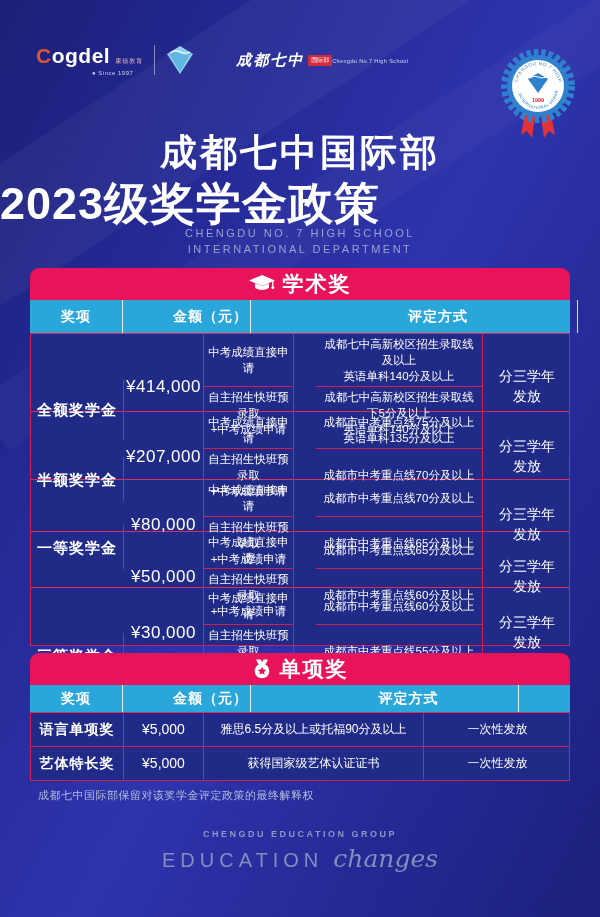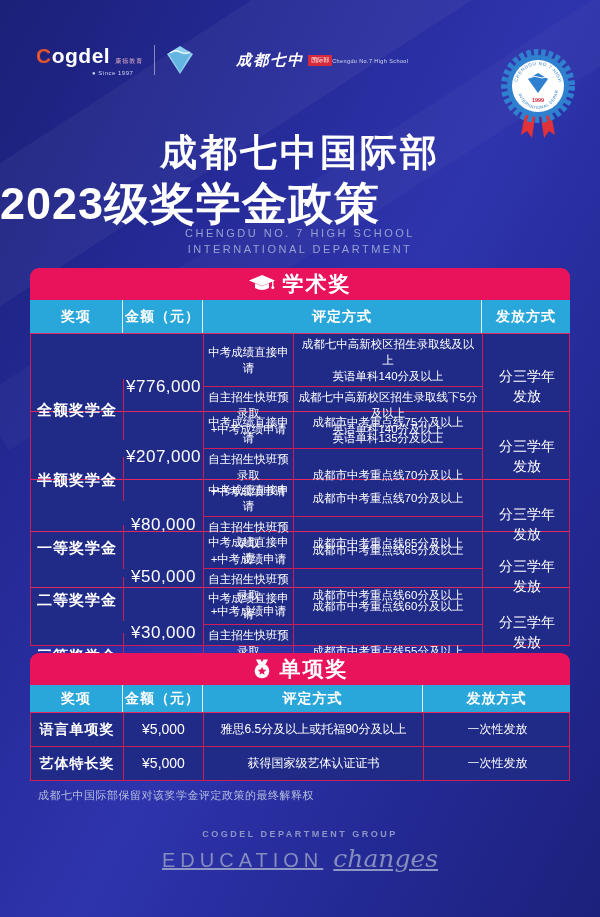--- a/index.html
+++ b/index.html
@@ -45,21 +45,21 @@
            font-size:11px; line-height:16px; letter-spacing:2.5px; color:#97a1d2; }
 
   
   .tbl{ position:absolute; left:30px; width:540px; }
   .banner{
     height:32px; background:var(--accent,#e8135a);
     border-radius:9px 9px 0 0;
     display:flex; align-items:center; justify-content:center; gap:8px;
     font-size:21px; font-weight:800; letter-spacing:2px;
   }
-  .thead{ background:var(--table-header-blue,#29a7db); display:grid; }
+  .thead{ background:var(--table-header-blue,#29a7db); display:grid;gap:48px; }
   .thead .hcell{
     display:flex; align-items:center; justify-content:center;
     font-size:14px; font-weight:700; letter-spacing:1px;
     border-right:1px solid rgba(255,255,255,.85);
   }
   .thead .hcell:last-child{ border-right:none; }
   .tbody{
     background:var(--cell-navy,#202b88);
     border:1px solid var(--line-red,#cf1d55);
     border-top:none;
@@ -71,21 +71,21 @@
   .thead1{ height:33px; grid-template-columns:93px 80px 279px 88px; }
   .arow{ display:grid; grid-template-columns:93px 80px 90px 189px 88px;
          grid-template-rows:1fr 1fr; border-top:1.5px solid #e22960; }
   .arow:first-child{ border-top:1px solid #e22960; }
   .h0{ height:78px; } .h1{ height:68px; } .h2{ height:52px; } .h3{ height:56px; } .h4{ height:58px; }
   .award { grid-area:1/1/3/2; font-size:15px; font-weight:700; letter-spacing:1px;
            border-right:1px solid var(--line-red,#cf1d55);margin-top:45px; }
   .amount{ grid-area:1/2/3/3; font-size:17px; letter-spacing:.5px;
            border-right:1px solid var(--line-red,#cf1d55); }
   .way{ font-size:11.5px; border-right:1px solid var(--line-red,#cf1d55); }
-  .crit{ font-size:11.5px; border-right:1px solid var(--line-red,#cf1d55); }
+  .crit{ font-size:11.5px; border-right:1px solid var(--line-red,#cf1d55);margin-left:22px; }
   .w1{ grid-area:1/3/2/4; border-bottom:1px solid var(--line-red,#cf1d55); }
   .c1{ grid-area:1/4/2/5; border-bottom:1px solid var(--line-red,#cf1d55); }
   .w2{ grid-area:2/3/3/4; } .c2{ grid-area:2/4/3/5; }
   .payout{ grid-area:1/5/3/6; font-size:14px; }
 
   
   .thead2{ height:27px; grid-template-columns:93px 80px 220px 147px; }
   .srow{ display:grid; grid-template-columns:93px 80px 220px 147px; height:34px;
          border-top:1px solid var(--line-red,#cf1d55); }
   .srow:first-child{ border-top:1px solid #e22960; }
@@ -94,21 +94,21 @@
   .srow .sa{ font-size:14px; font-weight:700; letter-spacing:1px; }
   .srow .sm{ font-size:14px; }
 
   .tbl-academic{ top:268px; }
   .tbl-single{ top:653px; }
 
   .note{ position:absolute; left:38px; top:788px; font-size:11px; color:#b6bedf; letter-spacing:.5px; }
 
   .brandfoot{ position:absolute; top:829px; width:100%; text-align:center; color:#8d96c4; }
   .bf-group{ font-size:9px; letter-spacing:2.5px; font-weight:700; }
-  .bf-line{ margin-top:5px; display:flex; align-items:baseline; justify-content:center; gap:10px;text-decoration:underline; }
+  .bf-line{ margin-top:5px; display:flex; align-items:baseline; justify-content:center; gap:10px; }
   .bf-edu{ font-size:20px; letter-spacing:5px; color:#848dbd; }
   .bf-changes{ font-family:"DejaVu Serif","Liberation Serif",serif; font-style:italic;
                font-size:25px; color:#848dbd; }
 </style>
 </head>
 <body>
 
 <div class="poster">
   <div class="streak s1"></div>
   <div class="streak s2"></div>
@@ -177,21 +177,21 @@
     <div class="thead thead1">
       <div class="hcell">奖项</div>
       <div class="hcell">金额（元）</div>
       <div class="hcell">评定方式</div>
       <div class="hcell">发放方式</div>
     </div>
     <div class="tbody">
 
       <div class="arow h0">
         <div class="cell award">全额奖学金</div>
-        <div class="cell amount">¥776,000</div>
+        <div class="cell amount">¥414,000</div>
         <div class="cell way w1">中考成绩直接申请</div>
         <div class="cell crit c1">成都七中高新校区招生录取线及以上
 英语单科140分及以上</div>
         <div class="cell way w2">自主招生快班预录取
 +中考成绩申请</div>
         <div class="cell crit c2">成都七中高新校区招生录取线下5分及以上
 英语单科140分及以上</div>
         <div class="cell payout">分三学年
 发放</div>
       </div>
@@ -215,21 +215,20 @@
         <div class="cell way w1">中考成绩直接申请</div>
         <div class="cell crit c1">成都市中考重点线70分及以上</div>
         <div class="cell way w2">自主招生快班预录取
 +中考成绩申请</div>
         <div class="cell crit c2">成都市中考重点线65分及以上</div>
         <div class="cell payout">分三学年
 发放</div>
       </div>
 
       <div class="arow h3">
-        <div class="cell award">二等奖学金</div>
         <div class="cell amount">¥50,000</div>
         <div class="cell way w1">中考成绩直接申请</div>
         <div class="cell crit c1">成都市中考重点线65分及以上</div>
         <div class="cell way w2">自主招生快班预录取
 +中考成绩申请</div>
         <div class="cell crit c2">成都市中考重点线60分及以上</div>
         <div class="cell payout">分三学年
 发放</div>
       </div>
 
@@ -275,19 +274,19 @@
         <div class="cell sm">¥5,000</div>
         <div class="cell">获得国家级艺体认证证书</div>
         <div class="cell">一次性发放</div>
       </div>
     </div>
   </div>
 
   <div class="note">成都七中国际部保留对该奖学金评定政策的最终解释权</div>
 
   <div class="brandfoot">
-    <div class="bf-group">COGDEL DEPARTMENT GROUP</div>
+    <div class="bf-group">CHENGDU EDUCATION GROUP</div>
     <div class="bf-line">
       <span class="bf-edu">EDUCATION</span>
       <span class="bf-changes">changes</span>
     </div>
   </div>
 </div>
 
 </body></html>

